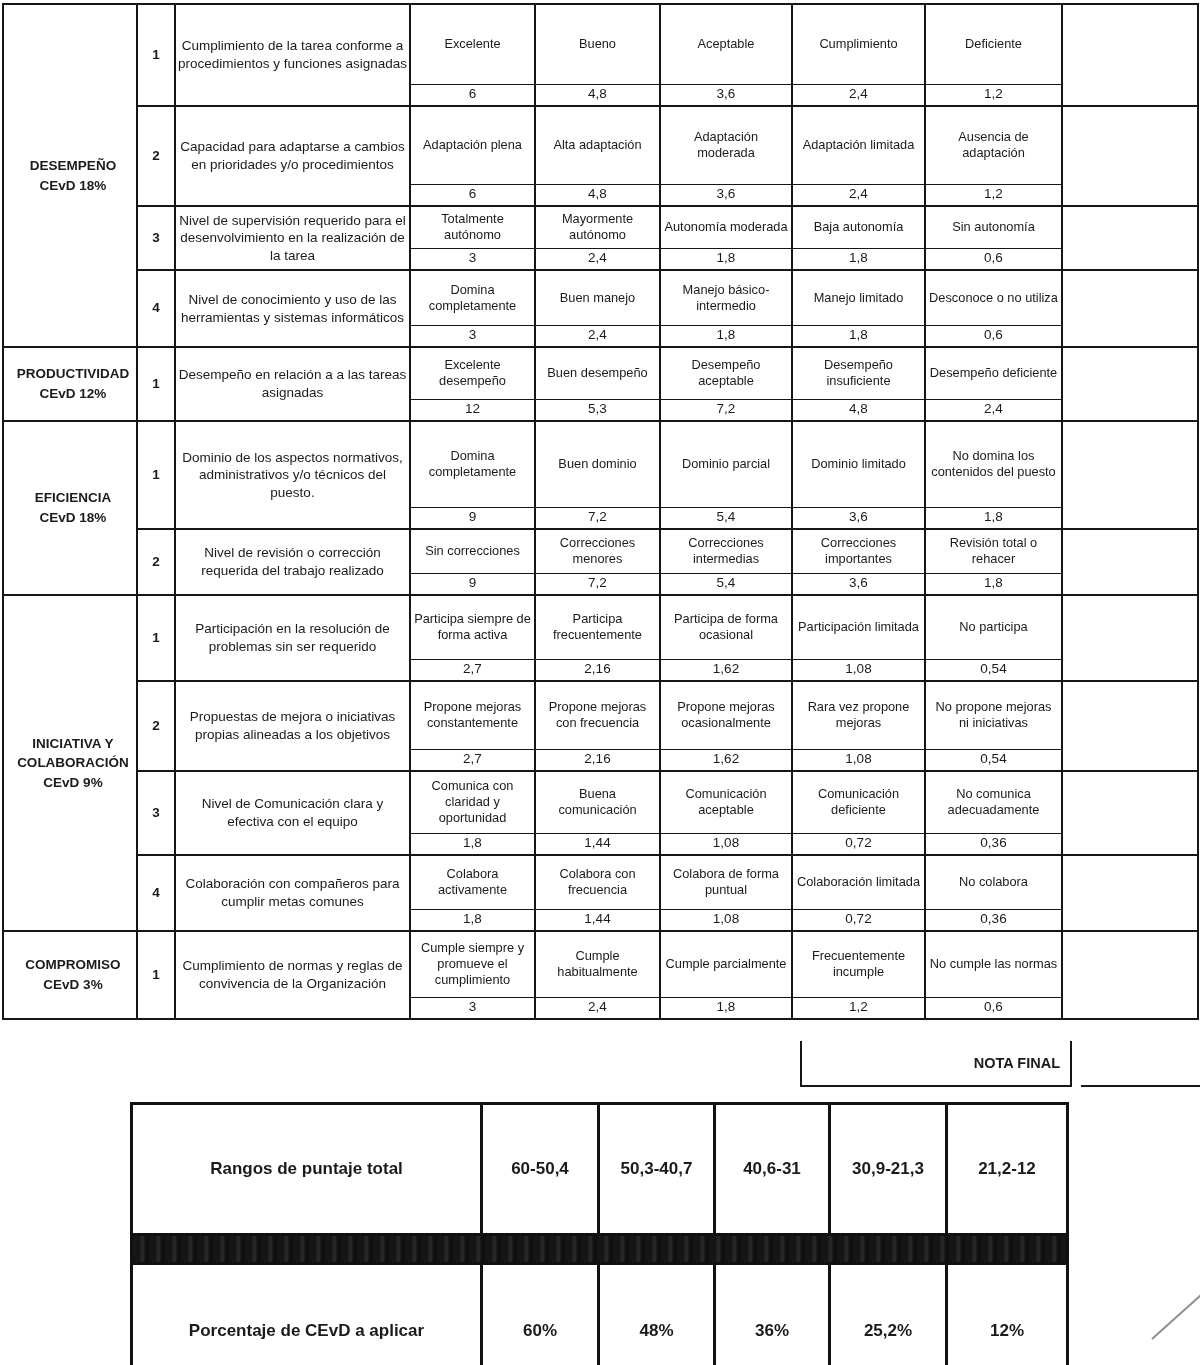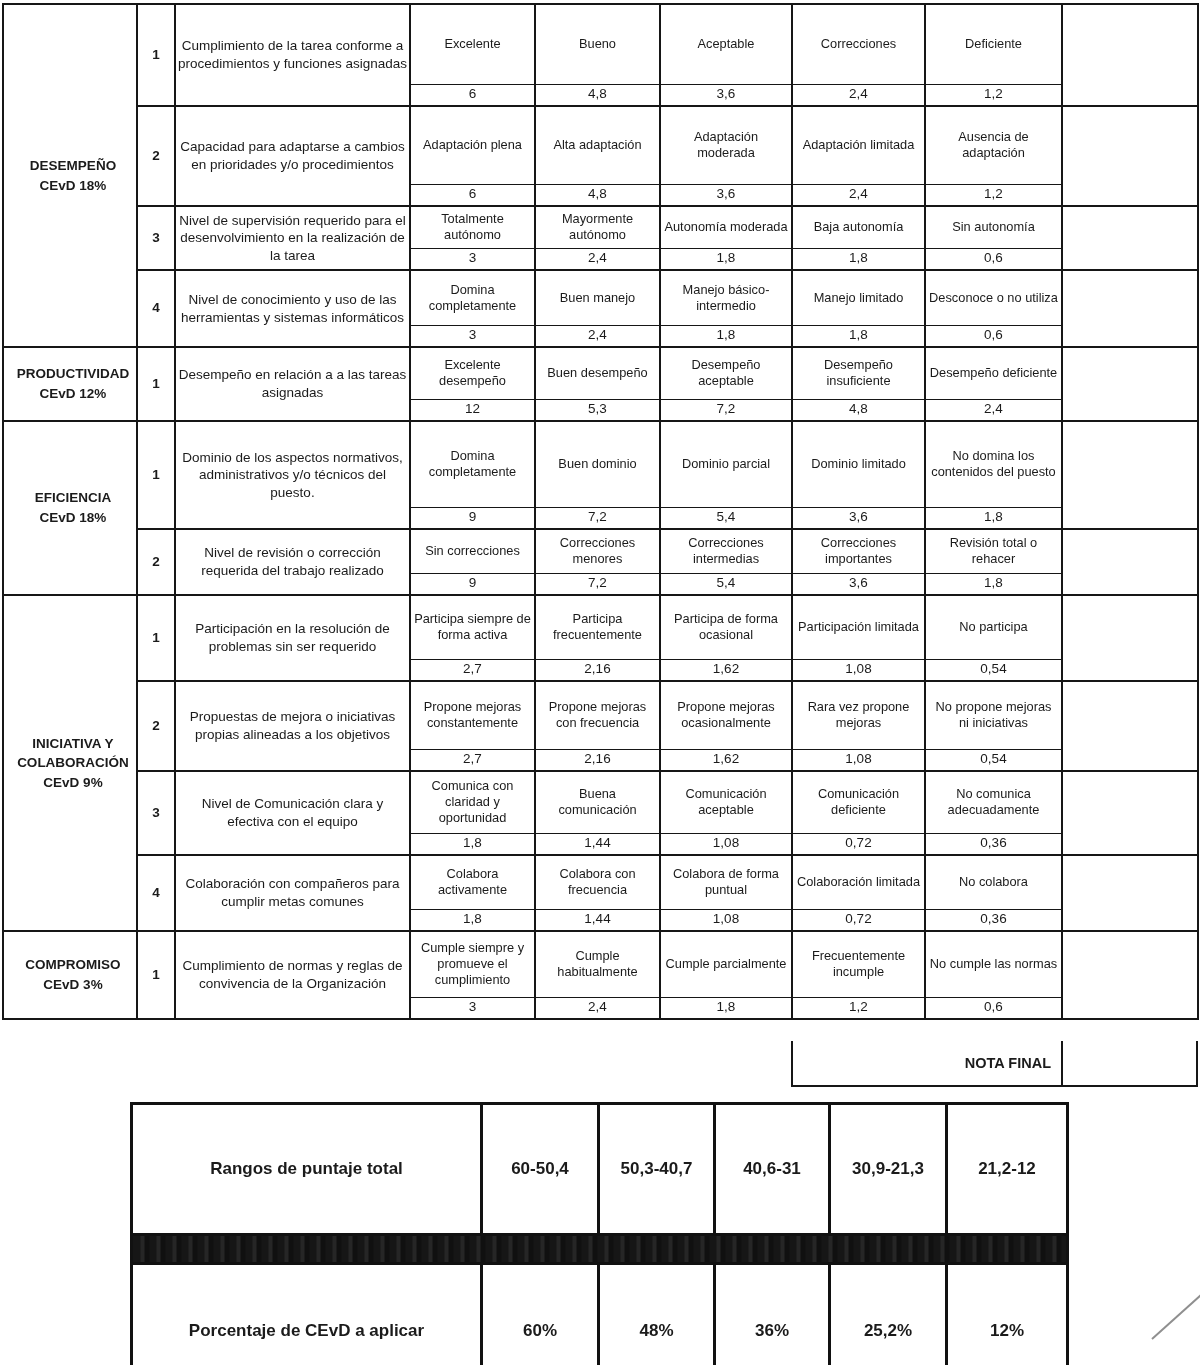--- a/index.html
+++ b/index.html
@@ -28,21 +28,21 @@
   table.rubric td.val{border-top-width:1px;font-size:13.5px;padding:0 3px;}
   table.rubric tr.val-row{height:22px;}
   table.rubric td.score{background:#ffffff;}
   
   .nota-strip{
     position:absolute;left:791px;top:1041px;height:46px;
     display:flex;
   }
   .nota-cell{
     border:2px solid #161616;border-top:none;
-    display:flex;align-items:center;box-sizing:border-box;
+    display:flex;align-items:center;box-sizing:border-box;margin-left:9px;
   }
   .nota-label{
     width:272px;justify-content:flex-end;padding-right:10px;
     font-weight:bold;font-size:14.5px;
   }
   .nota-score{width:135px;border-left:none;}
   
   table.ranges{
     position:absolute;left:130px;top:1102px;
     border-collapse:collapse;table-layout:fixed;width:936px;
@@ -84,21 +84,21 @@
       <tr class="label-row" style="height: 80px;">
         <td class="cat" rowspan="8">
           <div>DESEMPEÑO</div>
           <div>CEvD 18%</div>
         </td>
         <td class="num" rowspan="2">1</td>
         <td class="desc" rowspan="2">Cumplimiento de la tarea conforme a procedimientos y funciones asignadas</td>
         <td class="lvl">Excelente</td>
         <td class="lvl">Bueno</td>
         <td class="lvl">Aceptable</td>
-        <td class="lvl">Correcciones</td>
+        <td class="lvl">Cumplimiento</td>
         <td class="lvl">Deficiente</td>
         <td class="score" rowspan="2"></td>
       </tr>
       <tr class="val-row">
         <td class="val">6</td>
         <td class="val">4,8</td>
         <td class="val">3,6</td>
         <td class="val">2,4</td>
         <td class="val">1,2</td>
       </tr>

